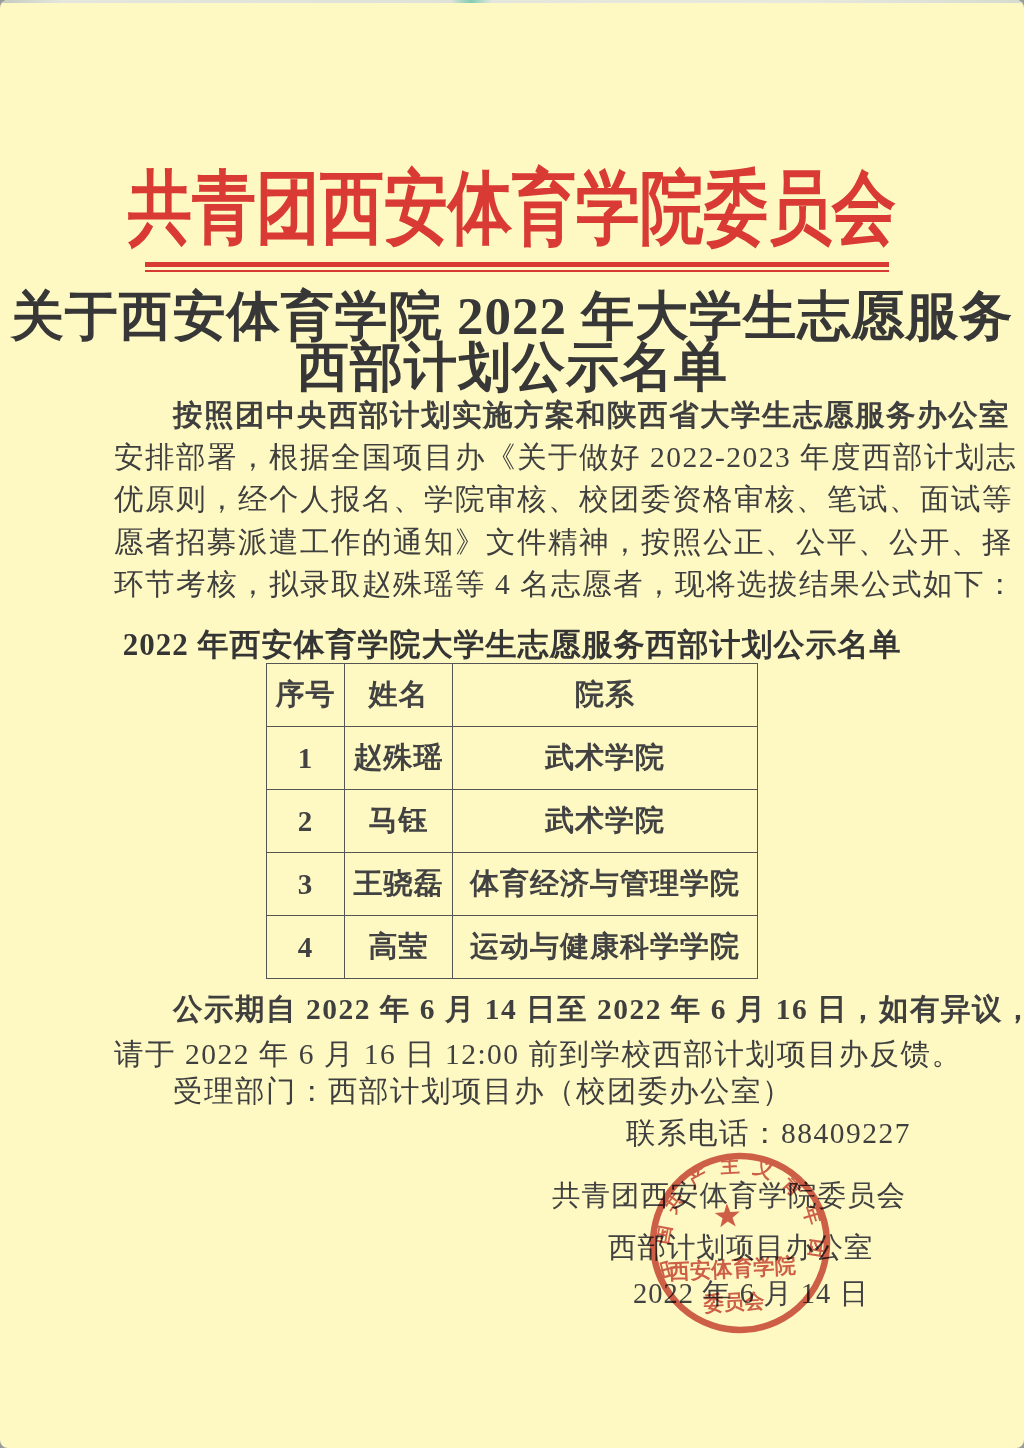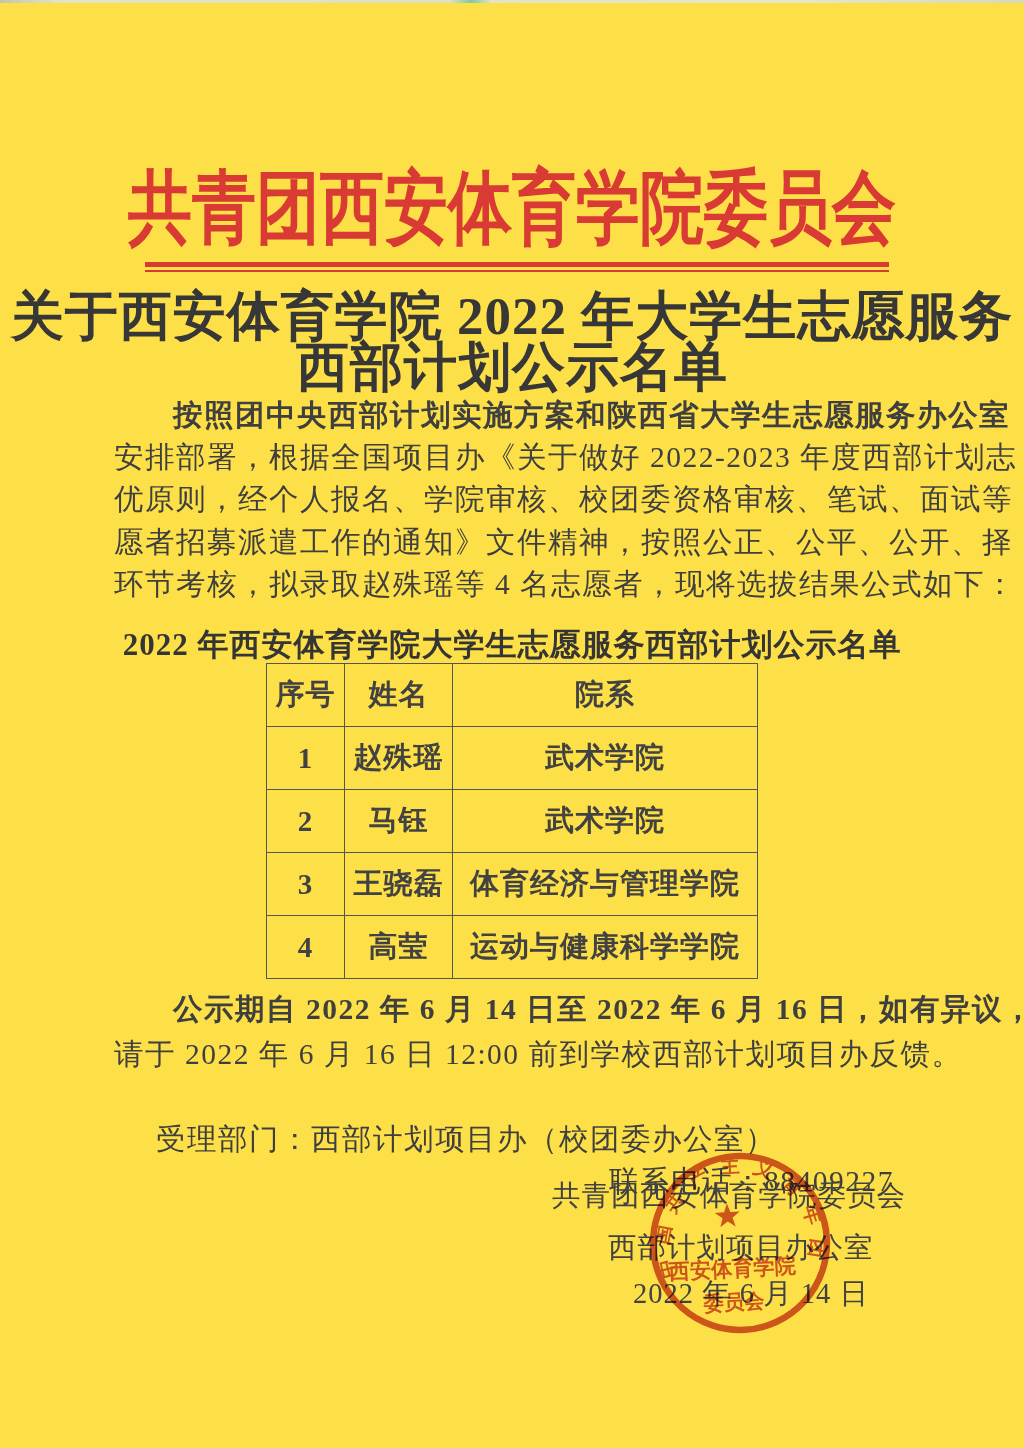--- a/index.html
+++ b/index.html
@@ -1,20 +1,21 @@
 <!DOCTYPE html>
 <html><head>
 <meta charset="utf-8">
 <style>
   html,body{margin:0;padding:0;background:#9a9a9a;}
   .page{
-    position:relative;width:1024px;height:1448px;background:#fde047;
+    position:relative;width:1024px;height:1448px;background:#fef9c3;
     margin:0 auto;overflow:hidden;
     font-family:"Liberation Serif","DejaVu Serif",serif;
     color:#3f3f3f;
+    border-radius:8px;
   }
   .scan-edge{
     position:absolute;top:0;left:0;width:1024px;height:3px;opacity:.85;
     background:linear-gradient(90deg,#b9c2bf 0,#dfe3e1 6%,#d9dedc 44%,
       #6cc4b0 46%,#dfe3e1 48%,#e3e6e4 78%,#cfd6d3 100%);
   }
   .org-title{
     position:absolute;top:152px;left:0;width:1024px;height:116px;
     font-size:80px;font-weight:bold;color:#d93a33;text-align:center;
     line-height:112px;transform:scaleX(0.8);transform-origin:center;
@@ -46,22 +47,22 @@
   }
   table.roster th,table.roster td{
     border:1.5px solid #555555;text-align:center;vertical-align:middle;
     height:62px;padding:0;font-weight:bold;overflow:hidden;
   }
   .notice-block{
     position:absolute;left:114px;top:987px;width:797px;
     font-size:29.5px;line-height:45px;letter-spacing:1.5px;
   }
   .contact-dept,.contact-phone{
-    position:absolute;left:97px;width:797px;font-size:29.5px;
-    letter-spacing:1.5px;text-indent:59px;white-space:nowrap;margin-top:48px;
+    position:absolute;left:114px;width:797px;font-size:29.5px;
+    letter-spacing:1.5px;text-indent:59px;white-space:nowrap;
   }
   .contact-dept{top:1072px;}
   .contact-phone{top:1114px;text-align:right;}
   .sig-line{position:absolute;font-size:28.5px;letter-spacing:1px;
     color:#424242;white-space:nowrap;}
   .sig-org{left:552px;top:1177px;}
   .sig-office{left:608px;top:1229px;}
   .sig-date{left:633px;top:1275px;}
   svg.stamp{
     position:absolute;left:646px;top:1149px;width:188px;height:188px;

